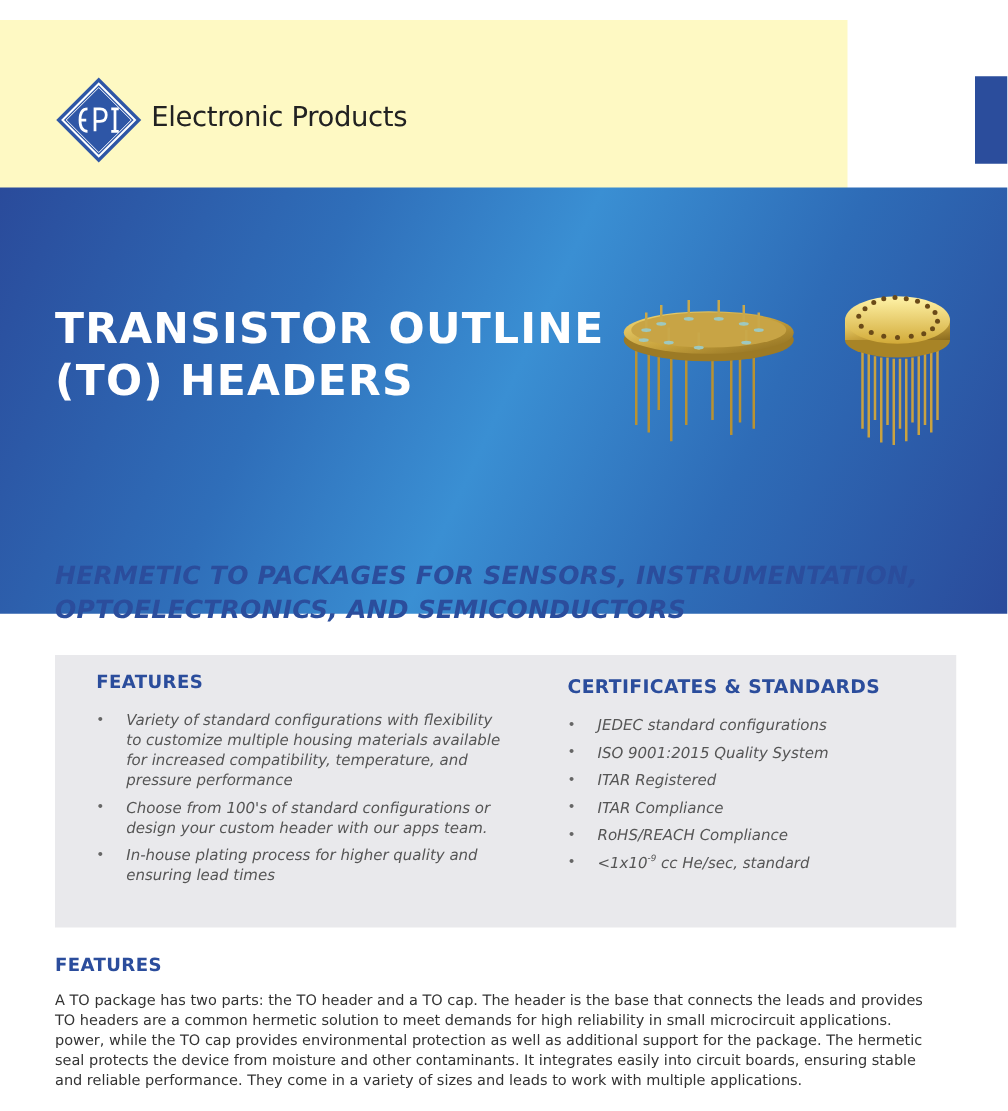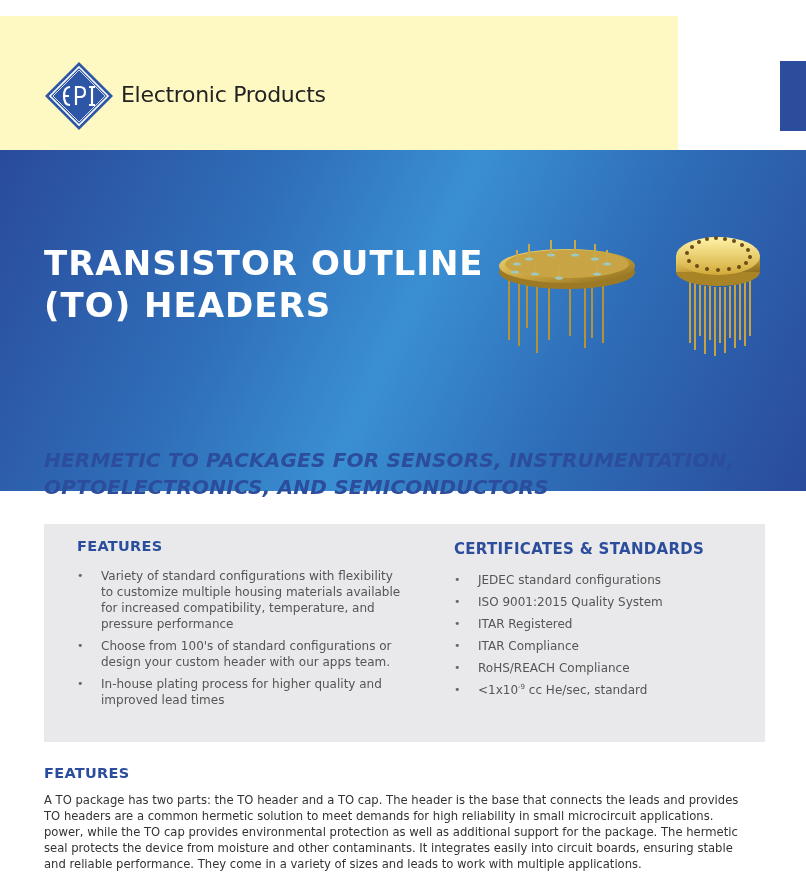--- a/index.html
+++ b/index.html
@@ -20,21 +20,21 @@
   .subtitle { position: absolute; left: 44px; top: 447px; width: 720px; color: #2b4d9c; font-weight: bold; font-size: 20px; line-height: 27px; font-family: "DejaVu Sans", sans-serif; letter-spacing: 0.2px; font-style: italic; }
   .subtitle span { display: block; }
 
   .info-panel { position: absolute; left: 44px; top: 524px; width: 721px; height: 218px; background: #e9e9ec; }
   .col { position: absolute; top: 0; }
   .col-features { left: 33px; width: 330px; top: 14px; }
   .col-certs { left: 410px; width: 300px; top: 16px; }
   .col-title { color: #2b4d9c; font-weight: bold; font-size: 14.5px; letter-spacing: 0.3px; font-family: "DejaVu Sans", sans-serif; margin-bottom: 14px; }
   .col-certs .col-title { font-size: 15px; }
   ul.bullets { list-style: none; }
-  ul.bullets li { position: relative; padding-left: 24px; font-size: 12px; line-height: 16px; color: #555; font-family: "DejaVu Sans", sans-serif; }
+  ul.bullets li { position: relative; padding-left: 24px; font-size: 12px; line-height: 16px; color: #555; font-family: "DejaVu Sans", sans-serif; font-style: italic; }
   ul.bullets li::before { content: "•"; position: absolute; left: 0; top: 0; color: #666; font-size: 11px; }
   .col-features ul.bullets li { margin-bottom: 6px; }
   .col-certs ul.bullets li { margin-bottom: 6px; }
   sup { font-size: 7px; vertical-align: super; line-height: 0; }
 
   .overview-title { position: absolute; left: 44px; top: 765px; color: #2b4d9c; font-weight: bold; font-size: 14.5px; letter-spacing: 0.3px; font-family: "DejaVu Sans", sans-serif; }
   .overview-body { position: absolute; left: 44px; top: 792px; width: 740px; font-size: 11.6px; line-height: 16px; color: #333; font-family: "DejaVu Sans", sans-serif; }
   .overview-body span { display: block; white-space: nowrap; }
 </style>
 </head>
@@ -151,21 +151,21 @@
   <span>HERMETIC TO PACKAGES FOR SENSORS, INSTRUMENTATION,</span>
   <span>OPTOELECTRONICS, AND SEMICONDUCTORS</span>
 </h2>
 
 <div class="info-panel">
   <div class="col col-features">
     <h3 class="col-title">FEATURES</h3>
     <ul class="bullets">
       <li>Variety of standard configurations with flexibility to customize multiple housing materials available for increased compatibility, temperature, and pressure performance</li>
       <li>Choose from 100's of standard configurations or design your custom header with our apps team.</li>
-      <li>In-house plating process for higher quality and improved lead times</li>
+      <li>In-house plating process for higher quality and ensuring lead times</li>
     </ul>
   </div>
   <div class="col col-certs">
     <h3 class="col-title">CERTIFICATES &amp; STANDARDS</h3>
     <ul class="bullets">
       <li>JEDEC standard configurations</li>
       <li>ISO 9001:2015 Quality System</li>
       <li>ITAR Registered</li>
       <li>ITAR Compliance</li>
       <li>RoHS/REACH Compliance</li>

